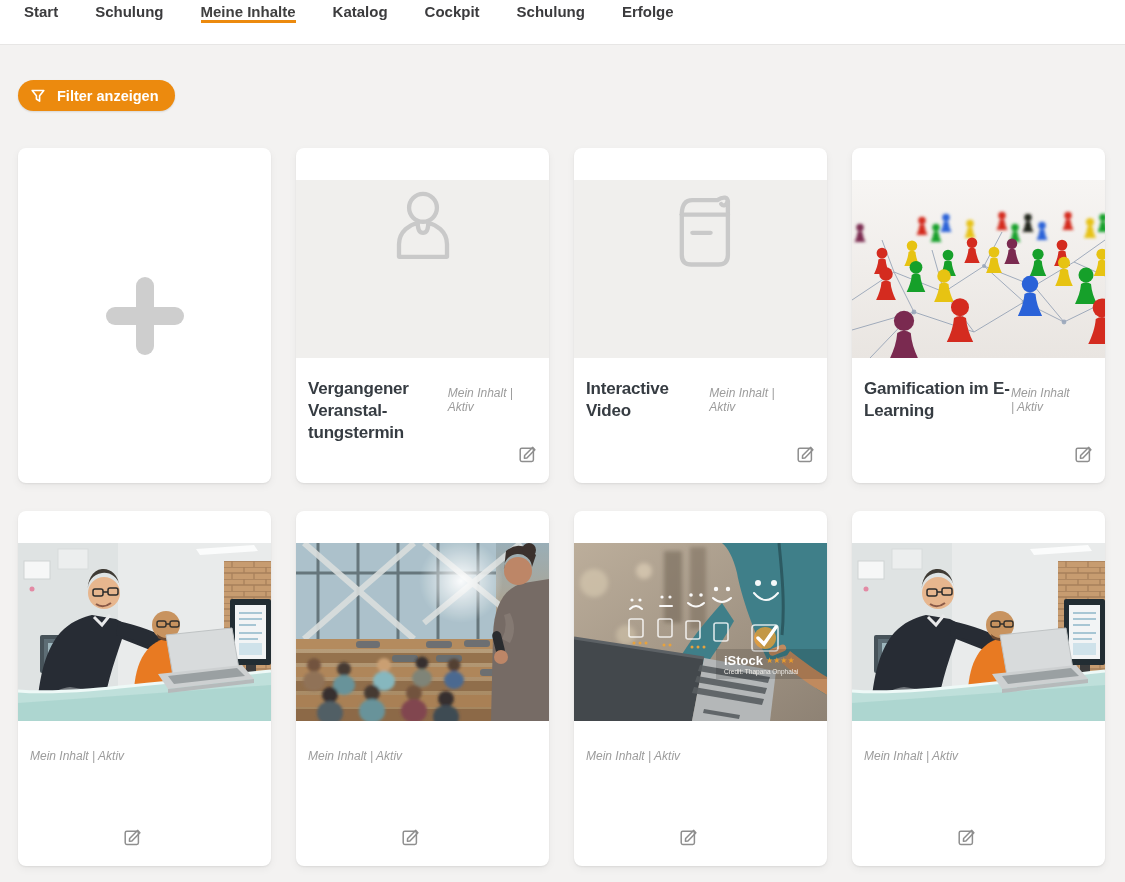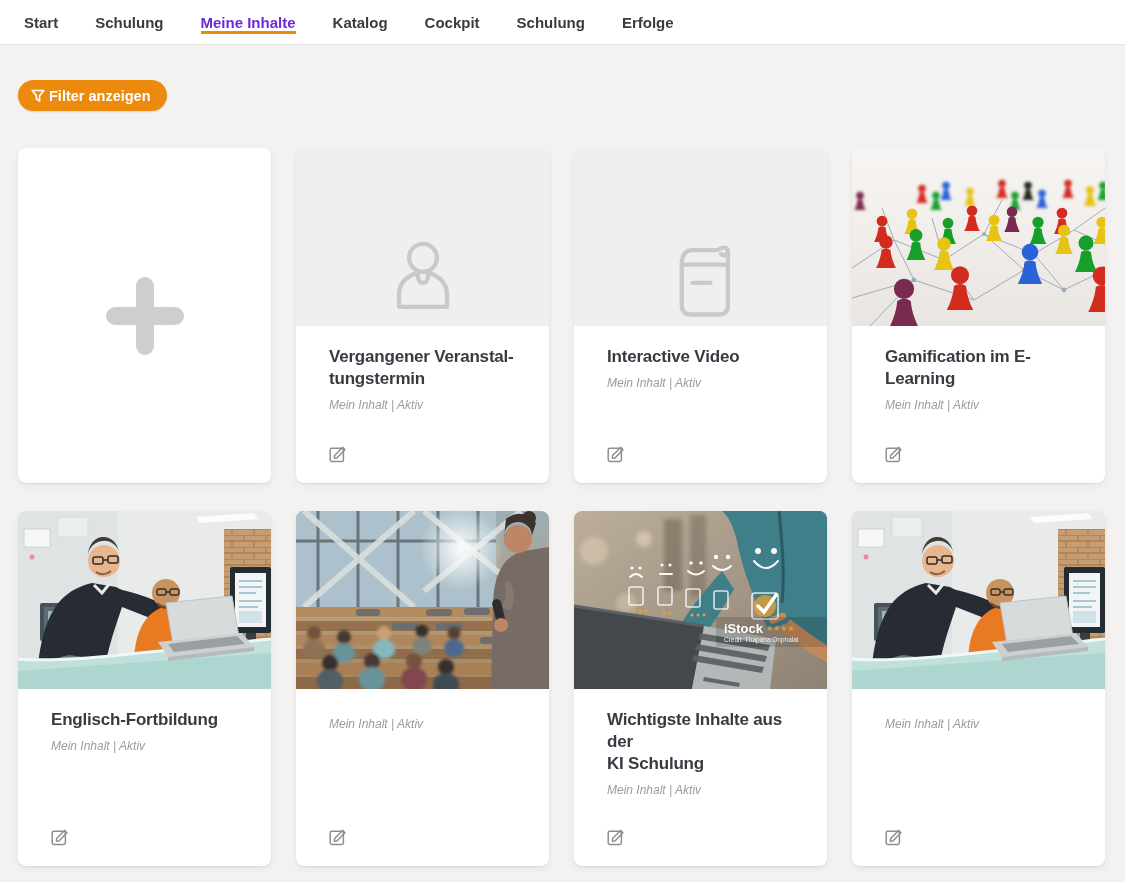--- a/index.html
+++ b/index.html
@@ -6,33 +6,33 @@
   html,body { width:1125px; height:882px; }
   body {
     font-family:"Liberation Sans", sans-serif;
     background:#f3f2f1;
     overflow:hidden;
     -webkit-font-smoothing:antialiased;
   }
   
   .topnav {
     height:45px; background:#ffffff; border-bottom:1px solid #e7e6e5;
-    display:flex; align-items:center;
+    display:flex; align-items:flex-start;
   }
   .topnav ul { list-style:none; display:flex; gap:37px; padding-left:24px; }
   .topnav li {
     display:flex; align-items:center; cursor:pointer;
     font-size:15px; font-weight:700; color:#3b3b3d;
     border-bottom:3px solid transparent; padding-top:3px;
   }
-  .topnav li.active { color:#6d28d9; border-bottom-color:#ec8a0e; }
+  .topnav li.active { color:#404040; border-bottom-color:#ec8a0e; }
   
   .content { padding:0 20px 0 18px; }
   .filter-btn {
-    margin-top:35px; height:31px; display:inline-flex; align-items:center; gap:4px;
+    margin-top:35px; height:31px; display:inline-flex; align-items:center; gap:12px;
     background:#ec8a0e; color:#fff; border:none; border-radius:17px;
     padding:0 16px 0 13px; font-family:inherit; font-size:14.5px; font-weight:700;
     cursor:pointer; box-shadow:0 1px 2px rgba(0,0,0,.12);
   }
   .filter-btn svg { display:block; }
   
   .grid {
     margin-top:37px;
     display:grid;
     grid-template-columns:repeat(4, 253px);
@@ -45,23 +45,23 @@
     display:flex; flex-direction:column;
   }
   .card-add { align-items:center; justify-content:center; }
   .plus { position:relative; width:78px; height:78px; }
   .plus::before, .plus::after {
     content:""; position:absolute; background:#cecece; border-radius:9px;
   }
   .plus::before { left:30px; top:0;  width:18px; height:78px; }
   .plus::after  { left:0;  top:30px; width:78px; height:18px; }
   .thumb { height:178px; flex:0 0 178px; background:#f0efed; overflow:hidden;
-           display:flex; align-items:flex-end; justify-content:center; }
+           display:flex; align-items:flex-start; justify-content:center;margin-top:32px; }
   .thumb svg.photo { width:253px; height:178px; display:block; }
-  .card-body { flex:1; display:flex; flex-direction:column; padding:20px 33px 16px; }
+  .card-body { flex:1; display:flex; flex-direction:row; padding:20px 12px 16px; }
   .card-title {
     font-size:17px; font-weight:700; color:#363c42; line-height:22px;
     white-space:pre-line; letter-spacing:-.2px;
   }
   .card-meta { margin-top:8px; font-size:12px; font-style:italic; color:#9c9c9c; }
   .card-foot { margin-top:auto; padding-top:30px; }
   .icon-btn { background:none; border:none; padding:0; cursor:pointer; line-height:0; }
 </style>
 </head>
 <body>
@@ -306,21 +306,20 @@
           <path d="M0 148 C50 152 120 142 200 133 C220 131 240 129 253 128 L253 178 L0 178 Z" fill="#bfe0db"></path>
           <path d="M0 160 L253 142 L253 178 L0 178 Z" fill="#a9d3cd" opacity=".8"></path>
           <path d="M0 148 C50 152 120 142 253 128" stroke="#eef9f7" stroke-width="3" fill="none"></path>
           <polygon points="148,92 214,85 221,126 155,133" fill="#d8dbdc" stroke="#bfc3c4"></polygon>
           <polygon points="140,131 224,122 236,136 150,146" fill="#cdd0d1"></polygon>
           <polygon points="150,133 219,125 227,133 156,141" fill="#9aa0a2"></polygon>
           <polygon points="150,146 236,136 236,140 150,150" fill="#b6babb"></polygon>
         </svg>
       </div>
       <div class="card-body">
-        <h3 class="card-title">Englisch-Fortbildung</h3>
         <p class="card-meta">Mein Inhalt | Aktiv</p>
         <div class="card-foot">
           <button class="icon-btn">
             <svg width="18" height="18" viewBox="0 0 18 18" fill="none" stroke="#8e8e8e" stroke-width="1.5" stroke-linejoin="round">
               <rect x="1.2" y="3.2" width="13.2" height="13.2" rx="1.6"></rect>
               <path d="M5.4 13.2 L5.6 10.6 L13.6 2.4 L15.9 4.7 L7.9 12.9 Z"></path>
             </svg>
           </button>
         </div>
       </div>
@@ -468,22 +467,20 @@
               <circle cx="130" cy="104" r="1.5"></circle>
           </g>
 
           <rect x="142" y="106" width="111" height="30" fill="#000000" opacity=".14"></rect>
           <text x="150" y="122" font-size="13" font-weight="bold" fill="#ffffff">iStock</text>
           <text x="192" y="120" font-size="8" fill="#e89b2e">★★★★</text>
           <text x="150" y="131" font-size="6.5" fill="#f0ede8">Credit: Thapana Onphalai</text>
         </svg>
       </div>
       <div class="card-body">
-        <h3 class="card-title">Wichtigste Inhalte aus der
-KI Schulung</h3>
         <p class="card-meta">Mein Inhalt | Aktiv</p>
         <div class="card-foot">
           <button class="icon-btn">
             <svg width="18" height="18" viewBox="0 0 18 18" fill="none" stroke="#8e8e8e" stroke-width="1.5" stroke-linejoin="round">
               <rect x="1.2" y="3.2" width="13.2" height="13.2" rx="1.6"></rect>
               <path d="M5.4 13.2 L5.6 10.6 L13.6 2.4 L15.9 4.7 L7.9 12.9 Z"></path>
             </svg>
           </button>
         </div>
       </div>

